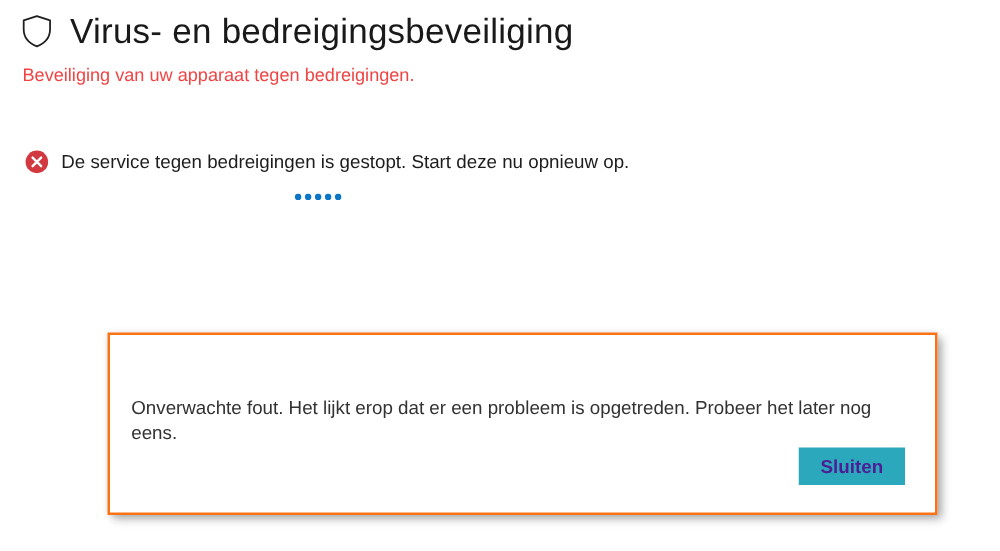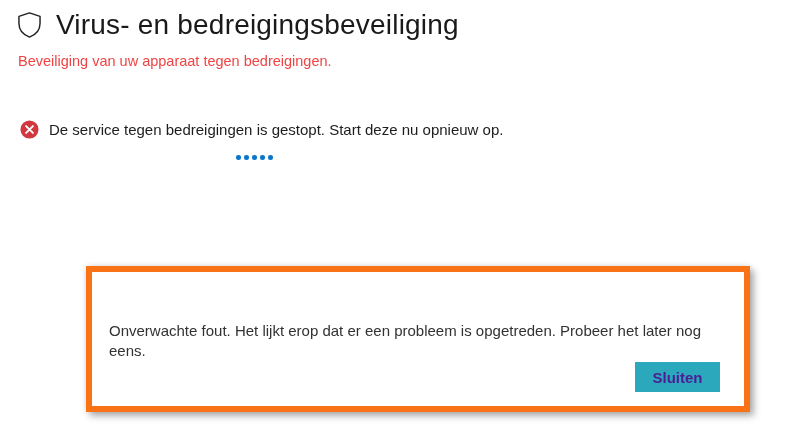--- a/index.html
+++ b/index.html
@@ -44,21 +44,21 @@
   .loading-dots .dot {
     width: 4.5px; height: 4.5px; border-radius: 50%;
     background: #0B76C8;
   }
 
   
   .dialog {
     position: absolute; left: 86px; top: 266px;
     width: 664px; height: 146px;
     background: #ffffff;
-    border: 6px solid #f97316;
+    border: 2px solid #f97316;
     box-shadow: 4px 4px 7px rgba(0,0,0,0.30), 0 0 6px rgba(0,0,0,0.12);
   }
   .dialog-message {
     position: absolute; left: 17px; top: 49px; right: 17px;
     font-size: 15px; color: #323232; line-height: 1.3;
   }
   .dialog-close-button {
     position: absolute; right: 24px; top: 90px;
     width: 85px; height: 30px;
     background: #2BA8BC; color: #4c1d95;

